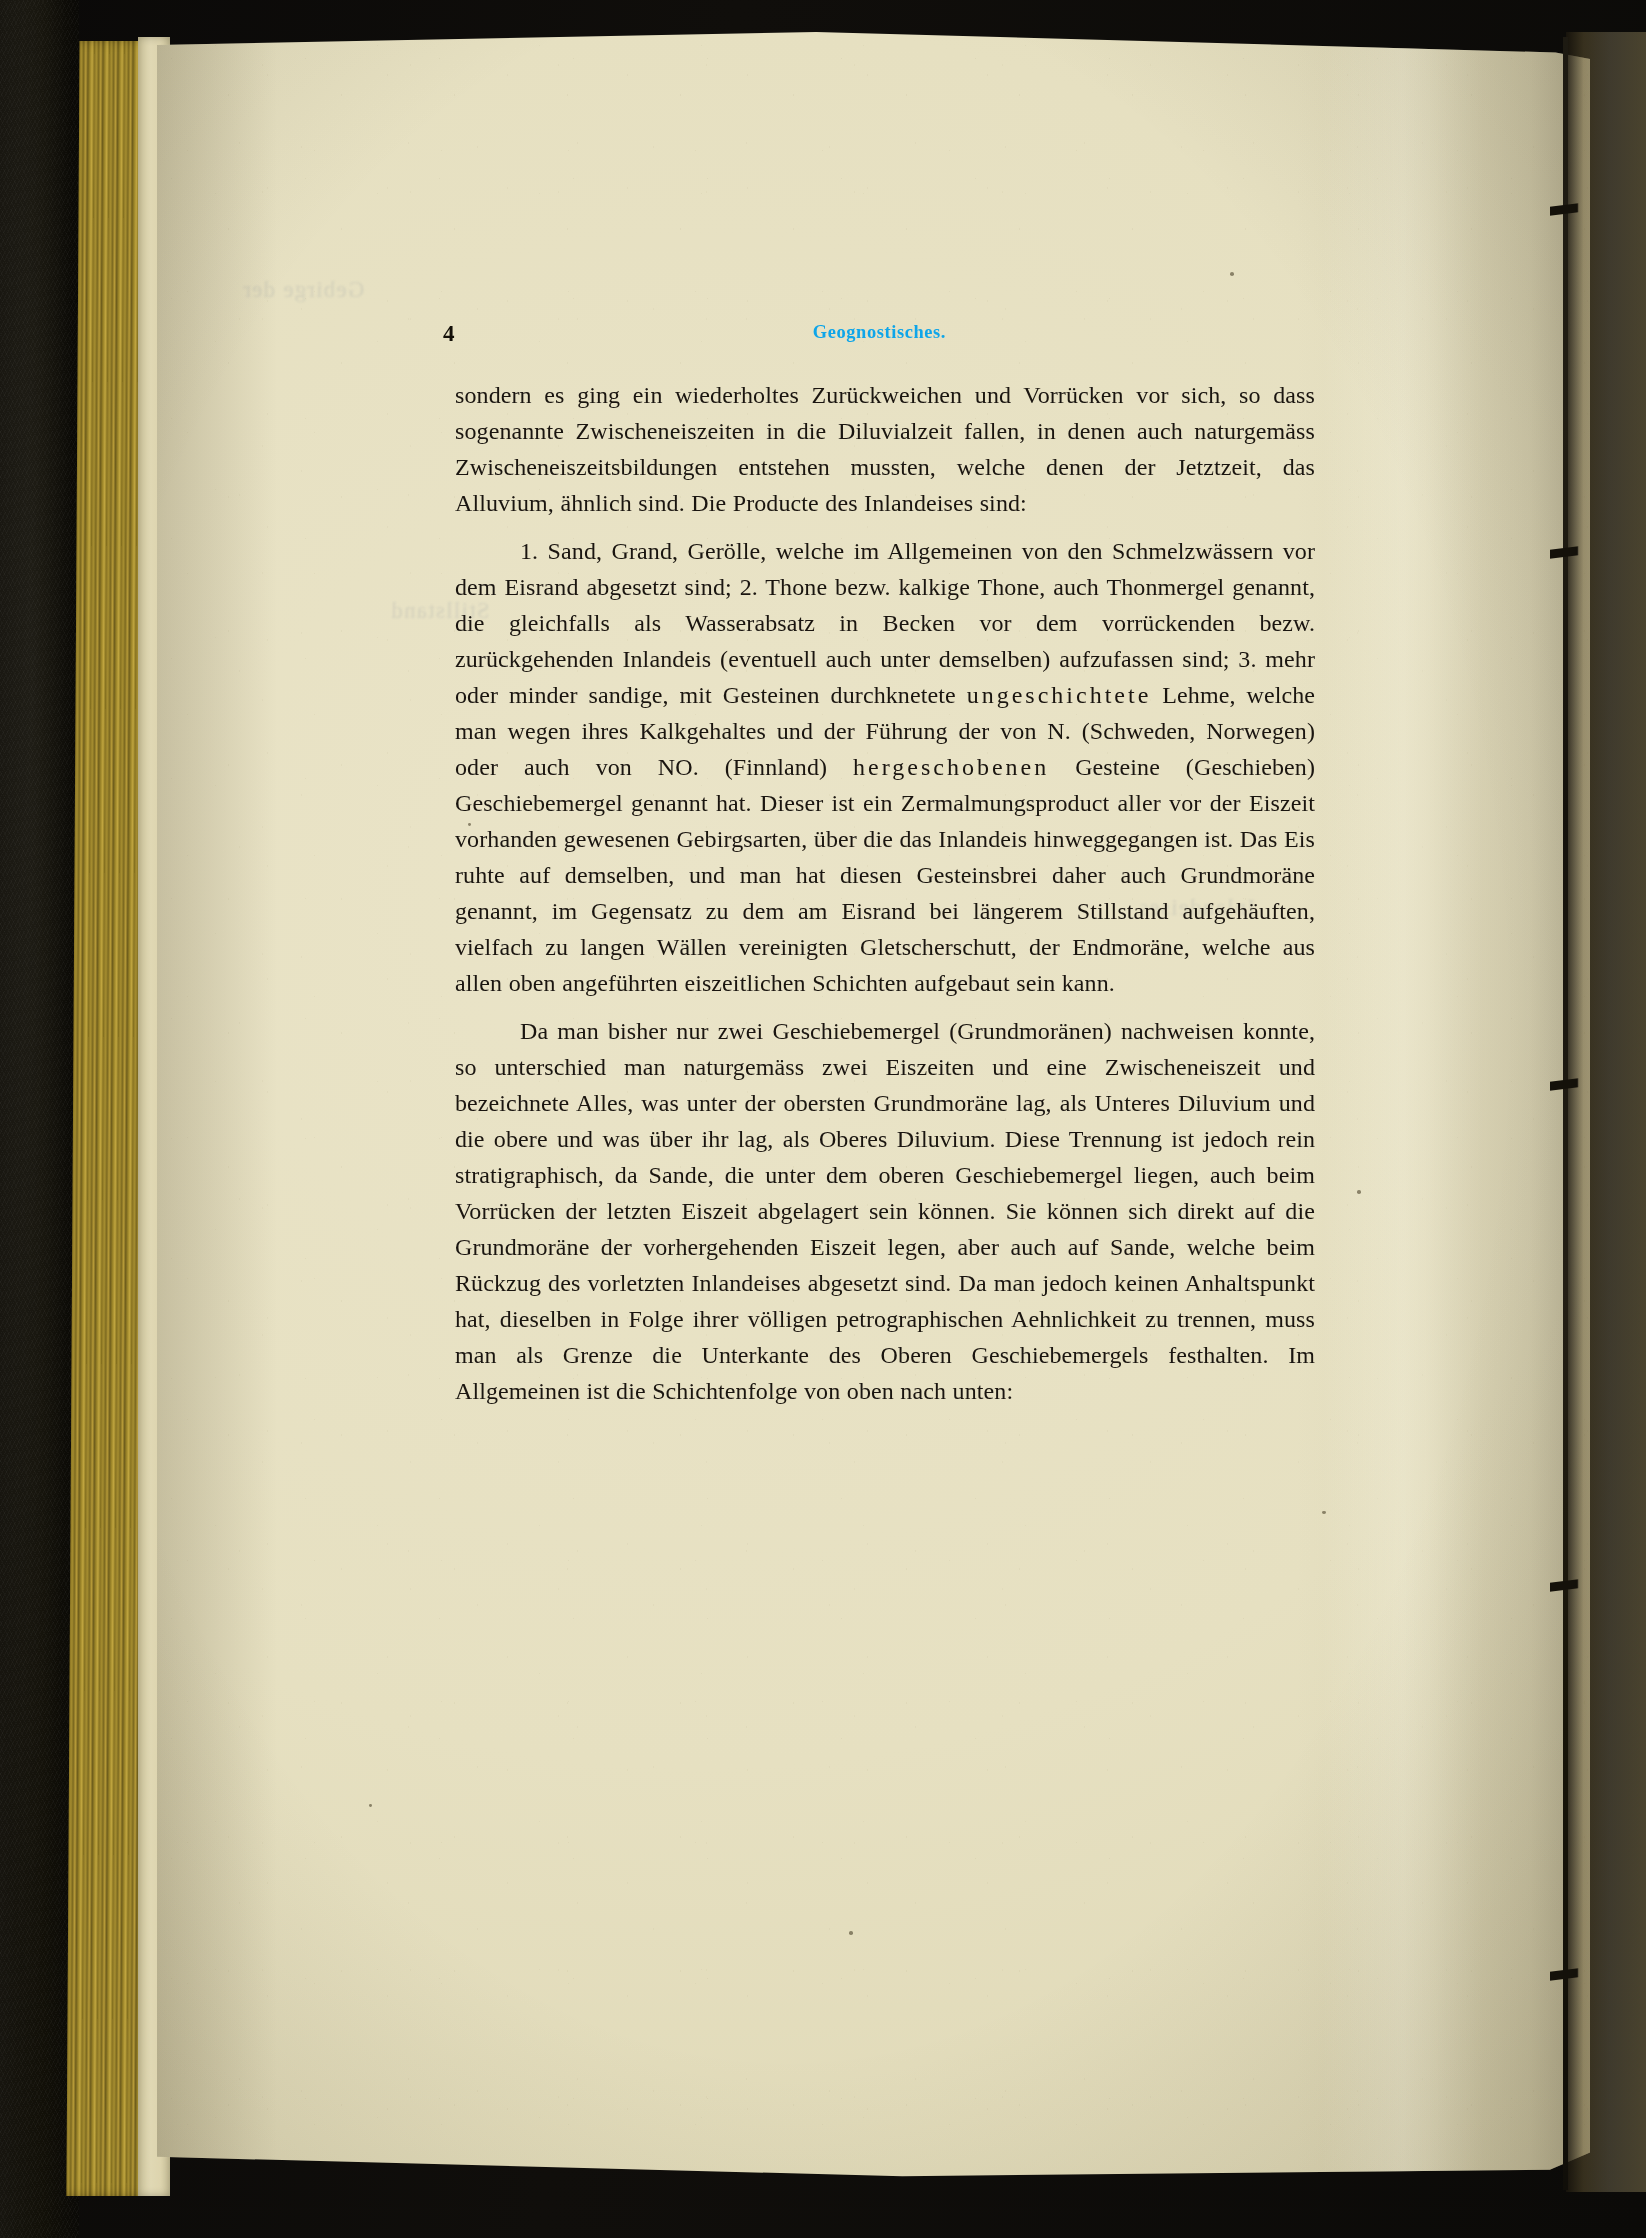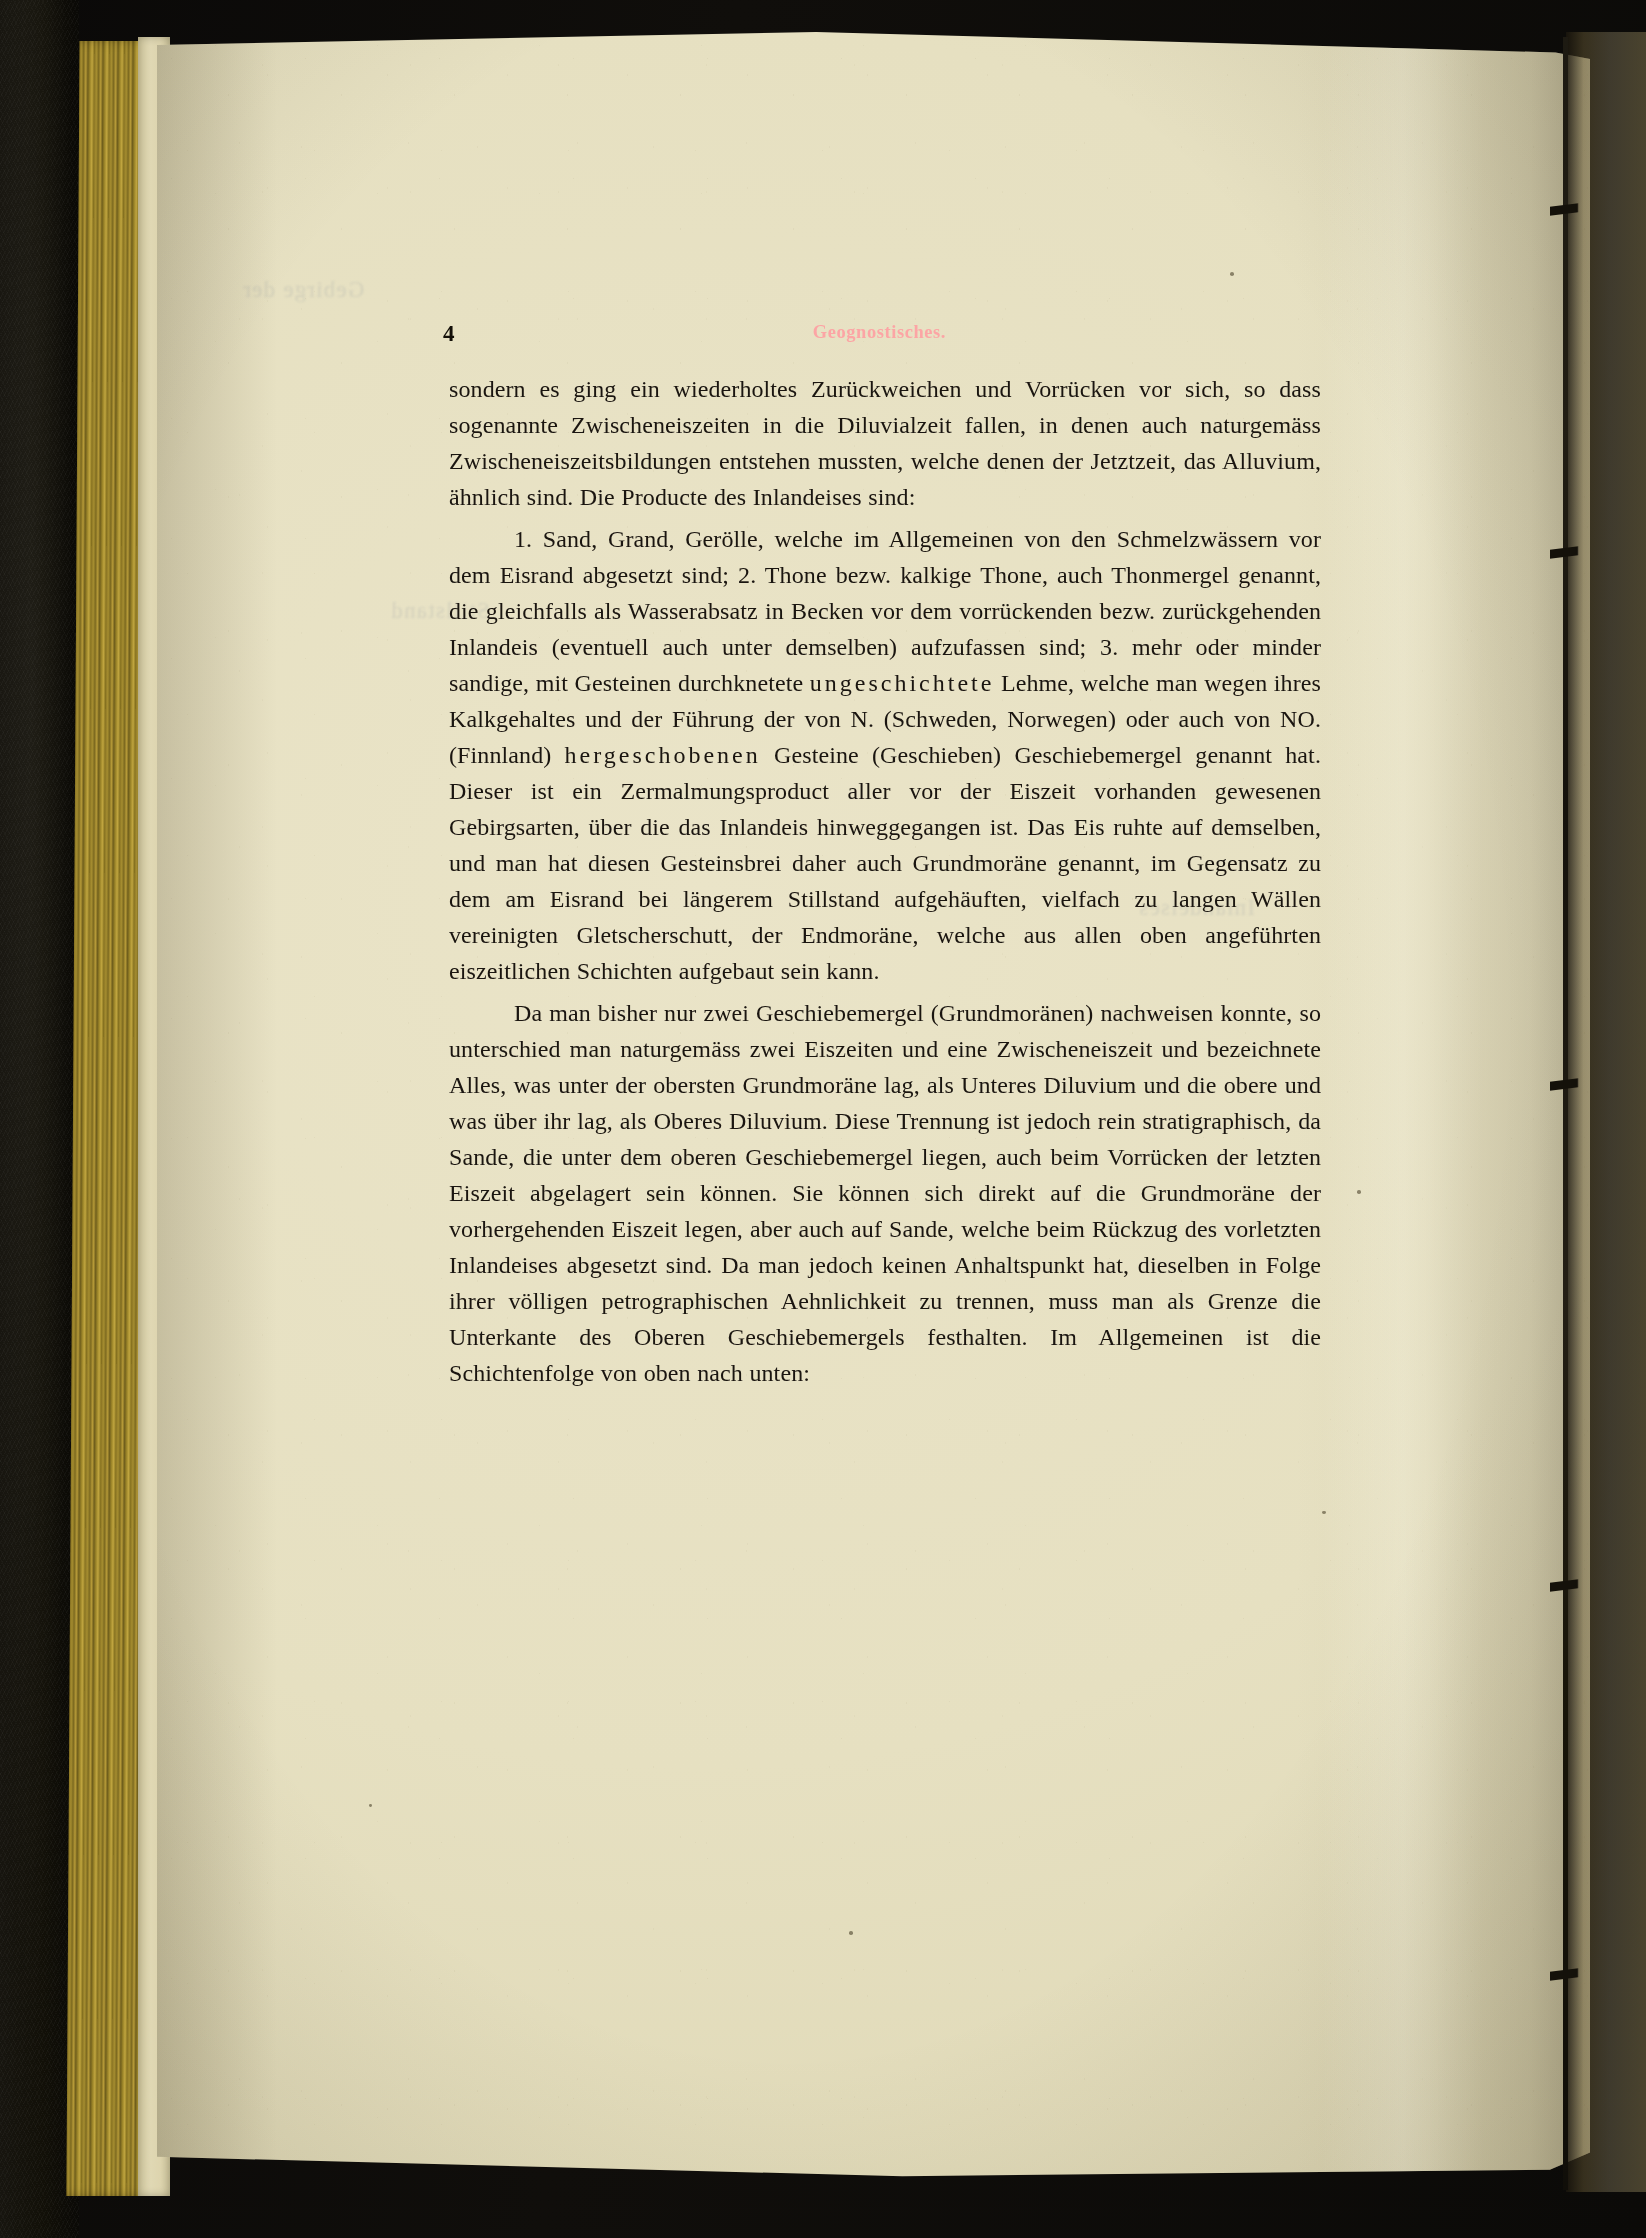--- a/index.html
+++ b/index.html
@@ -194,26 +194,26 @@
   }
   .runhead {
     position: absolute;
     left: 0;
     right: 0;
     top: 1.4px;
     text-align: center;
     font-size: 18.4px;
     font-weight: 700;
     letter-spacing: 0.6px;
-    color: #fca5a5;
+    color: #0ea5e9;
     transform: translateX(-5.6px);
   }
 
   p.body {
-    margin: 6px;
+    margin: 12px;
     font-size: 24px;
     line-height: 36px;
     text-align: justify;
     text-align-last: left;
     letter-spacing: 0.1px;
     word-spacing: 0.4px;
     color: #1a1510;
   }
   p.body + p.body { margin-top: 0; }
   p.indent { text-indent: 65px; }

